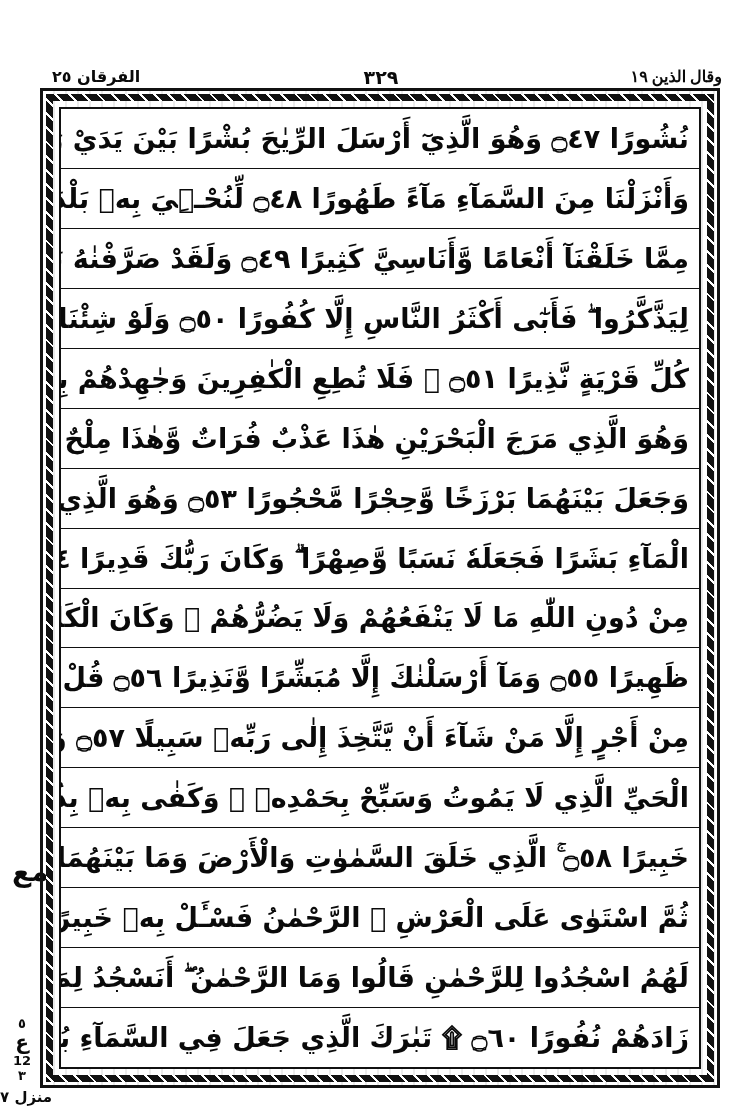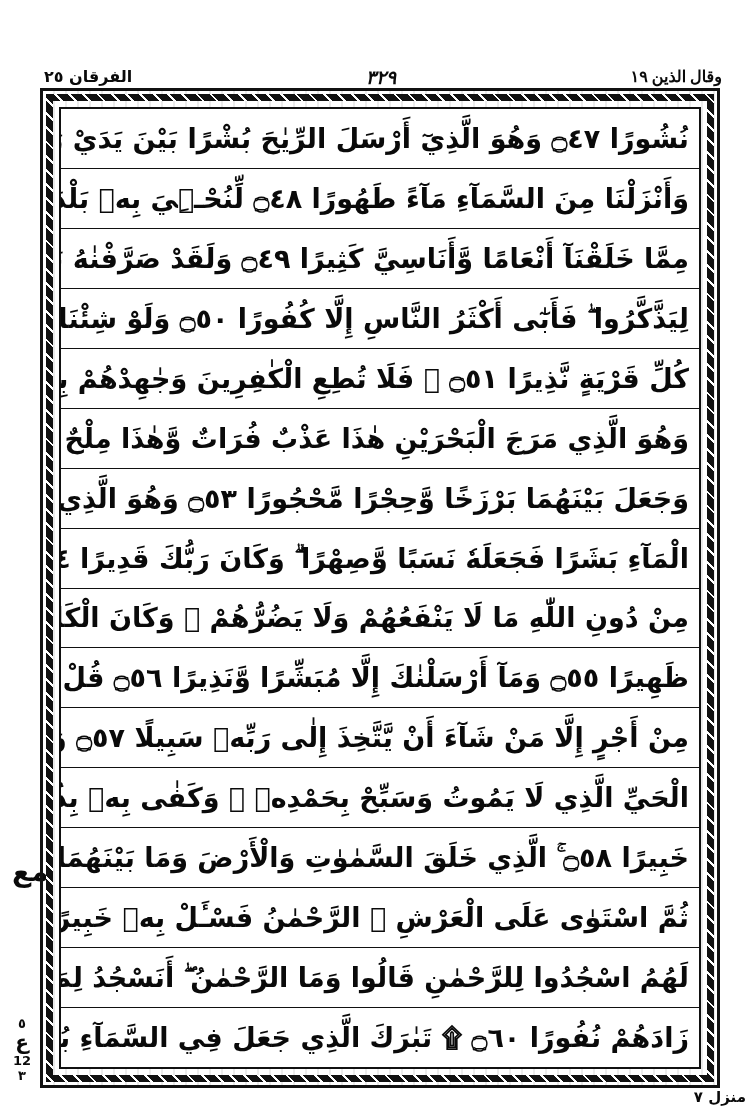--- a/index.html
+++ b/index.html
@@ -6,22 +6,22 @@
   body {
     width: 746px; height: 1108px; position: relative; overflow: hidden;
     font-family: "DejaVu Sans", sans-serif; color: #0a0a0a;
   }
   .header {
     position: absolute; left: 40px; right: 24px; top: 66px; height: 22px;
     direction: rtl;
   }
   .header span { position: absolute; top: 0; font-size: 16px; font-weight: bold; line-height: 22px; }
   .hdr-right { right: 0; font-family: Liberation Serif, serif; }
-  .hdr-center { left: 50%; transform: translateX(-50%); font-size: 19px !important; font-style: italic; }
-  .hdr-left { left: 4px; }
+  .hdr-center { left: 50%; transform: translateX(-50%); font-size: 19px !important; }
+  .hdr-left { left: 12px; }
 
   .frame-outer {
     position: absolute; left: 40px; top: 88px; width: 680px; height: 1000px;
     box-sizing: border-box; border: 3px solid #111;
     background:
       repeating-linear-gradient(90deg, transparent 0 10px, rgba(0,0,0,0.08) 10px 12px);
   }
   .frame-band {
     position: absolute; inset: 3px; box-sizing: border-box;
     border: 7px solid #1a1a1a;
@@ -48,21 +48,21 @@
 
   .margin-mark {
     position: absolute; font-size: 18px; font-weight: bold; direction: rtl; line-height: 1;
   }
   .mark-mua { left: 12px; top: 858px; font-size: 28px; }
   .ruku-block {
     position: absolute; left: 6px; top: 1016px; width: 32px;
     display: flex; flex-direction: column; align-items: center; font-size: 13px; font-weight: bold; line-height: 15px;
   }
   .footer {
-    position: absolute; left: 0; right: 0; top: 1088px; text-align: right;
+    position: absolute; left: 0; right: 0; top: 1088px; text-align: left;
     font-size: 15px; font-weight: bold; direction: rtl;
   }
 </style>
 </head>
 <body>
 
 <div class="header">
   <span class="hdr-right">وقال الذين ١٩</span>
   <span class="hdr-center">٣٢٩</span>
   <span class="hdr-left">الفرقان ٢٥</span>

